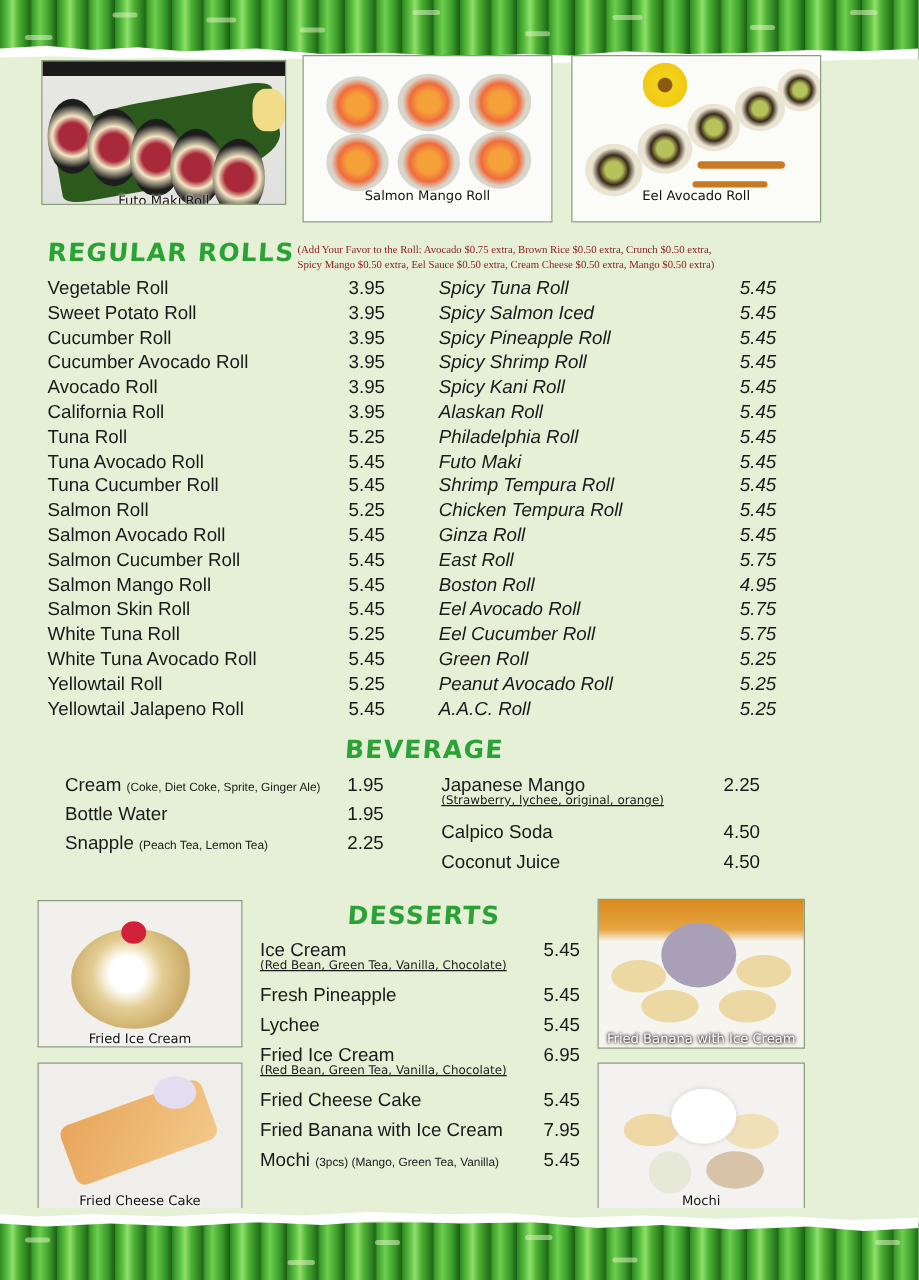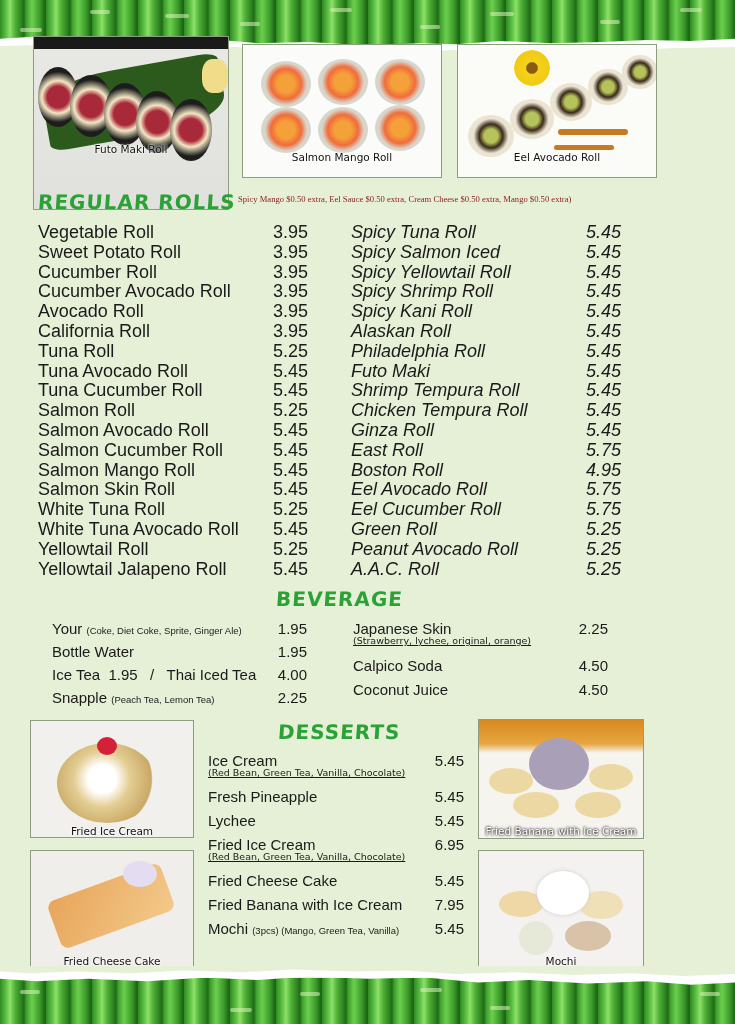--- a/index.html
+++ b/index.html
@@ -78,21 +78,21 @@
     font-family: "Liberation Serif", serif;
     font-size: 8.6px; line-height: 12px; color: #8a1c1c;
   }
 
   
   .list { position: absolute; }
   .row {
     display: flex; justify-content: space-between; align-items: baseline;
     height: 19.8px;
     font-family: "Liberation Sans", sans-serif;
-    font-size: 18px;
+    font-size: 15px;
   }
   .row .price { text-align: center; }
 
   .bev-row {
     display: flex; justify-content: space-between; align-items: baseline;
     font-family: "Liberation Sans", sans-serif; font-size: 15px;
   }
   .small { font-size: 9.5px; }
   .sub { font-size: 9.5px; display: block; line-height: 10px; margin-top: -1px; text-decoration: underline; }
 
@@ -111,21 +111,21 @@
   <div class="node" style="left:240px;top:22px;width:20px"></div>
   <div class="node" style="left:330px;top:8px;width:22px"></div>
   <div class="node" style="left:420px;top:25px;width:20px"></div>
   <div class="node" style="left:490px;top:12px;width:24px"></div>
   <div class="node" style="left:600px;top:20px;width:20px"></div>
   <div class="node" style="left:680px;top:8px;width:22px"></div>
 </div>
 <div class="torn-top"></div>
 <div class="torn-top-inner"></div>
 
-<div class="photo" style="left:33px;top:36px;width:196px;height:174px;background:linear-gradient(180deg,#1a1a1a 0,#1a1a1a 12px,#e8e8e4 12px,#e0e0dc 100%);">
+<div class="photo" style="left:33px;top:48px;width:196px;height:116px;background:linear-gradient(180deg,#1a1a1a 0,#1a1a1a 12px,#e8e8e4 12px,#e0e0dc 100%);">
   <div style="position:absolute;left:10px;top:30px;width:180px;height:70px;background:#2c5a1c;transform:rotate(-10deg);border-radius:40% 10% 40% 10%;"></div>
   <div class="roll-slice" style="left:4px;top:30px;width:40px;height:60px;background:radial-gradient(circle,#a82a3a 30%,#f3e7c4 45%,#1d1d1d 70%);"></div>
   <div class="roll-slice" style="left:36px;top:38px;width:42px;height:62px;background:radial-gradient(circle,#a82a3a 30%,#f3e7c4 45%,#1d1d1d 70%);"></div>
   <div class="roll-slice" style="left:70px;top:46px;width:42px;height:62px;background:radial-gradient(circle,#a82a3a 30%,#f3e7c4 45%,#1d1d1d 70%);"></div>
   <div class="roll-slice" style="left:102px;top:54px;width:42px;height:62px;background:radial-gradient(circle,#a82a3a 30%,#f3e7c4 45%,#1d1d1d 70%);"></div>
   <div class="roll-slice" style="left:136px;top:62px;width:42px;height:62px;background:radial-gradient(circle,#a82a3a 30%,#f3e7c4 45%,#1d1d1d 70%);"></div>
   <div style="position:absolute;left:168px;top:22px;width:26px;height:34px;background:#f1dc8a;border-radius:40%;"></div>
   <div class="cap" style="top:106px">Futo Maki Roll</div>
 </div>
 
@@ -146,20 +146,21 @@
   <div class="roll-slice" style="left:92px;top:38px;width:42px;height:38px;background:radial-gradient(circle,#b6c25a 22%,#3a2a1a 38%,#ebe4d2 56%);"></div>
   <div class="roll-slice" style="left:130px;top:24px;width:40px;height:36px;background:radial-gradient(circle,#b6c25a 22%,#3a2a1a 38%,#ebe4d2 56%);"></div>
   <div class="roll-slice" style="left:164px;top:10px;width:36px;height:34px;background:radial-gradient(circle,#b6c25a 22%,#3a2a1a 38%,#ebe4d2 56%);"></div>
   <div style="position:absolute;left:100px;top:84px;width:70px;height:6px;background:#c87a22;border-radius:4px;"></div>
   <div style="position:absolute;left:96px;top:100px;width:60px;height:5px;background:#c87a22;border-radius:4px;"></div>
   <div class="cap" style="top:106px">Eel Avocado Roll</div>
 </div>
 
 <div class="heading" style="left:38px;top:190px;">REGULAR ROLLS</div>
 <div class="note">
+  <div>(Add Your Favor to the Roll: Avocado $0.75 extra, Brown Rice $0.50 extra, Crunch $0.50 extra,</div>
   <div>Spicy Mango $0.50 extra, Eel Sauce $0.50 extra, Cream Cheese $0.50 extra, Mango $0.50 extra)</div>
 </div>
 
 <div class="list" id="rolls-left" style="left:38px;top:222px;width:270px;">
     <div class="row">
       <span>Vegetable Roll</span>
       <span class="price">3.95</span>
     </div>
     <div class="row">
       <span>Sweet Potato Roll</span>
@@ -234,21 +235,21 @@
 <div class="list" id="rolls-right" style="left:351px;top:222px;width:270px;font-style:italic;">
     <div class="row">
       <span>Spicy Tuna Roll</span>
       <span class="price">5.45</span>
     </div>
     <div class="row">
       <span>Spicy Salmon Iced</span>
       <span class="price">5.45</span>
     </div>
     <div class="row">
-      <span>Spicy Yellowtail Roll</span>
+      <span>Spicy Pineapple Roll</span>
       <span class="price">5.45</span>
     </div>
     <div class="row">
       <span>Spicy Shrimp Roll</span>
       <span class="price">5.45</span>
     </div>
     <div class="row">
       <span>Spicy Kani Roll</span>
       <span class="price">5.45</span>
     </div>
@@ -303,41 +304,37 @@
     <div class="row">
       <span>A.A.C. Roll</span>
       <span class="price">5.25</span>
     </div>
   </div>
 
 <div class="heading" style="left:276px;top:587px;">BEVERAGE</div>
 
 <div class="list" style="left:52px;top:620px;width:255px;">
   <div class="bev-row" style="height:23px">
-    <span><span>Your</span> <span class="small">(Coke, Diet Coke, Sprite, Ginger Ale)</span></span>
+    <span><span>Cream</span> <span class="small">(Coke, Diet Coke, Sprite, Ginger Ale)</span></span>
     <span>1.95</span>
   </div>
   <div class="bev-row" style="height:23px">
     <span>Bottle Water</span>
     <span>1.95</span>
   </div>
   <div class="bev-row" style="height:23px">
-    <span style="white-space:pre">Ice Tea  1.95   /   Thai Iced Tea</span>
-    <span>4.00</span>
-  </div>
-  <div class="bev-row" style="height:23px">
     <span><span>Snapple</span> <span class="small">(Peach Tea, Lemon Tea)</span></span>
     <span>2.25</span>
   </div>
 </div>
 
 <div class="list" style="left:353px;top:620px;width:255px;">
   <div style="height:37px">
     <div class="bev-row">
-      <span>Japanese Skin</span>
+      <span>Japanese Mango</span>
       <span>2.25</span>
     </div>
     <span class="sub">(Strawberry, lychee, original, orange)</span>
   </div>
   <div class="bev-row" style="height:24px">
     <span>Calpico Soda</span>
     <span>4.50</span>
   </div>
   <div class="bev-row" style="height:24px">
     <span>Coconut Juice</span>

